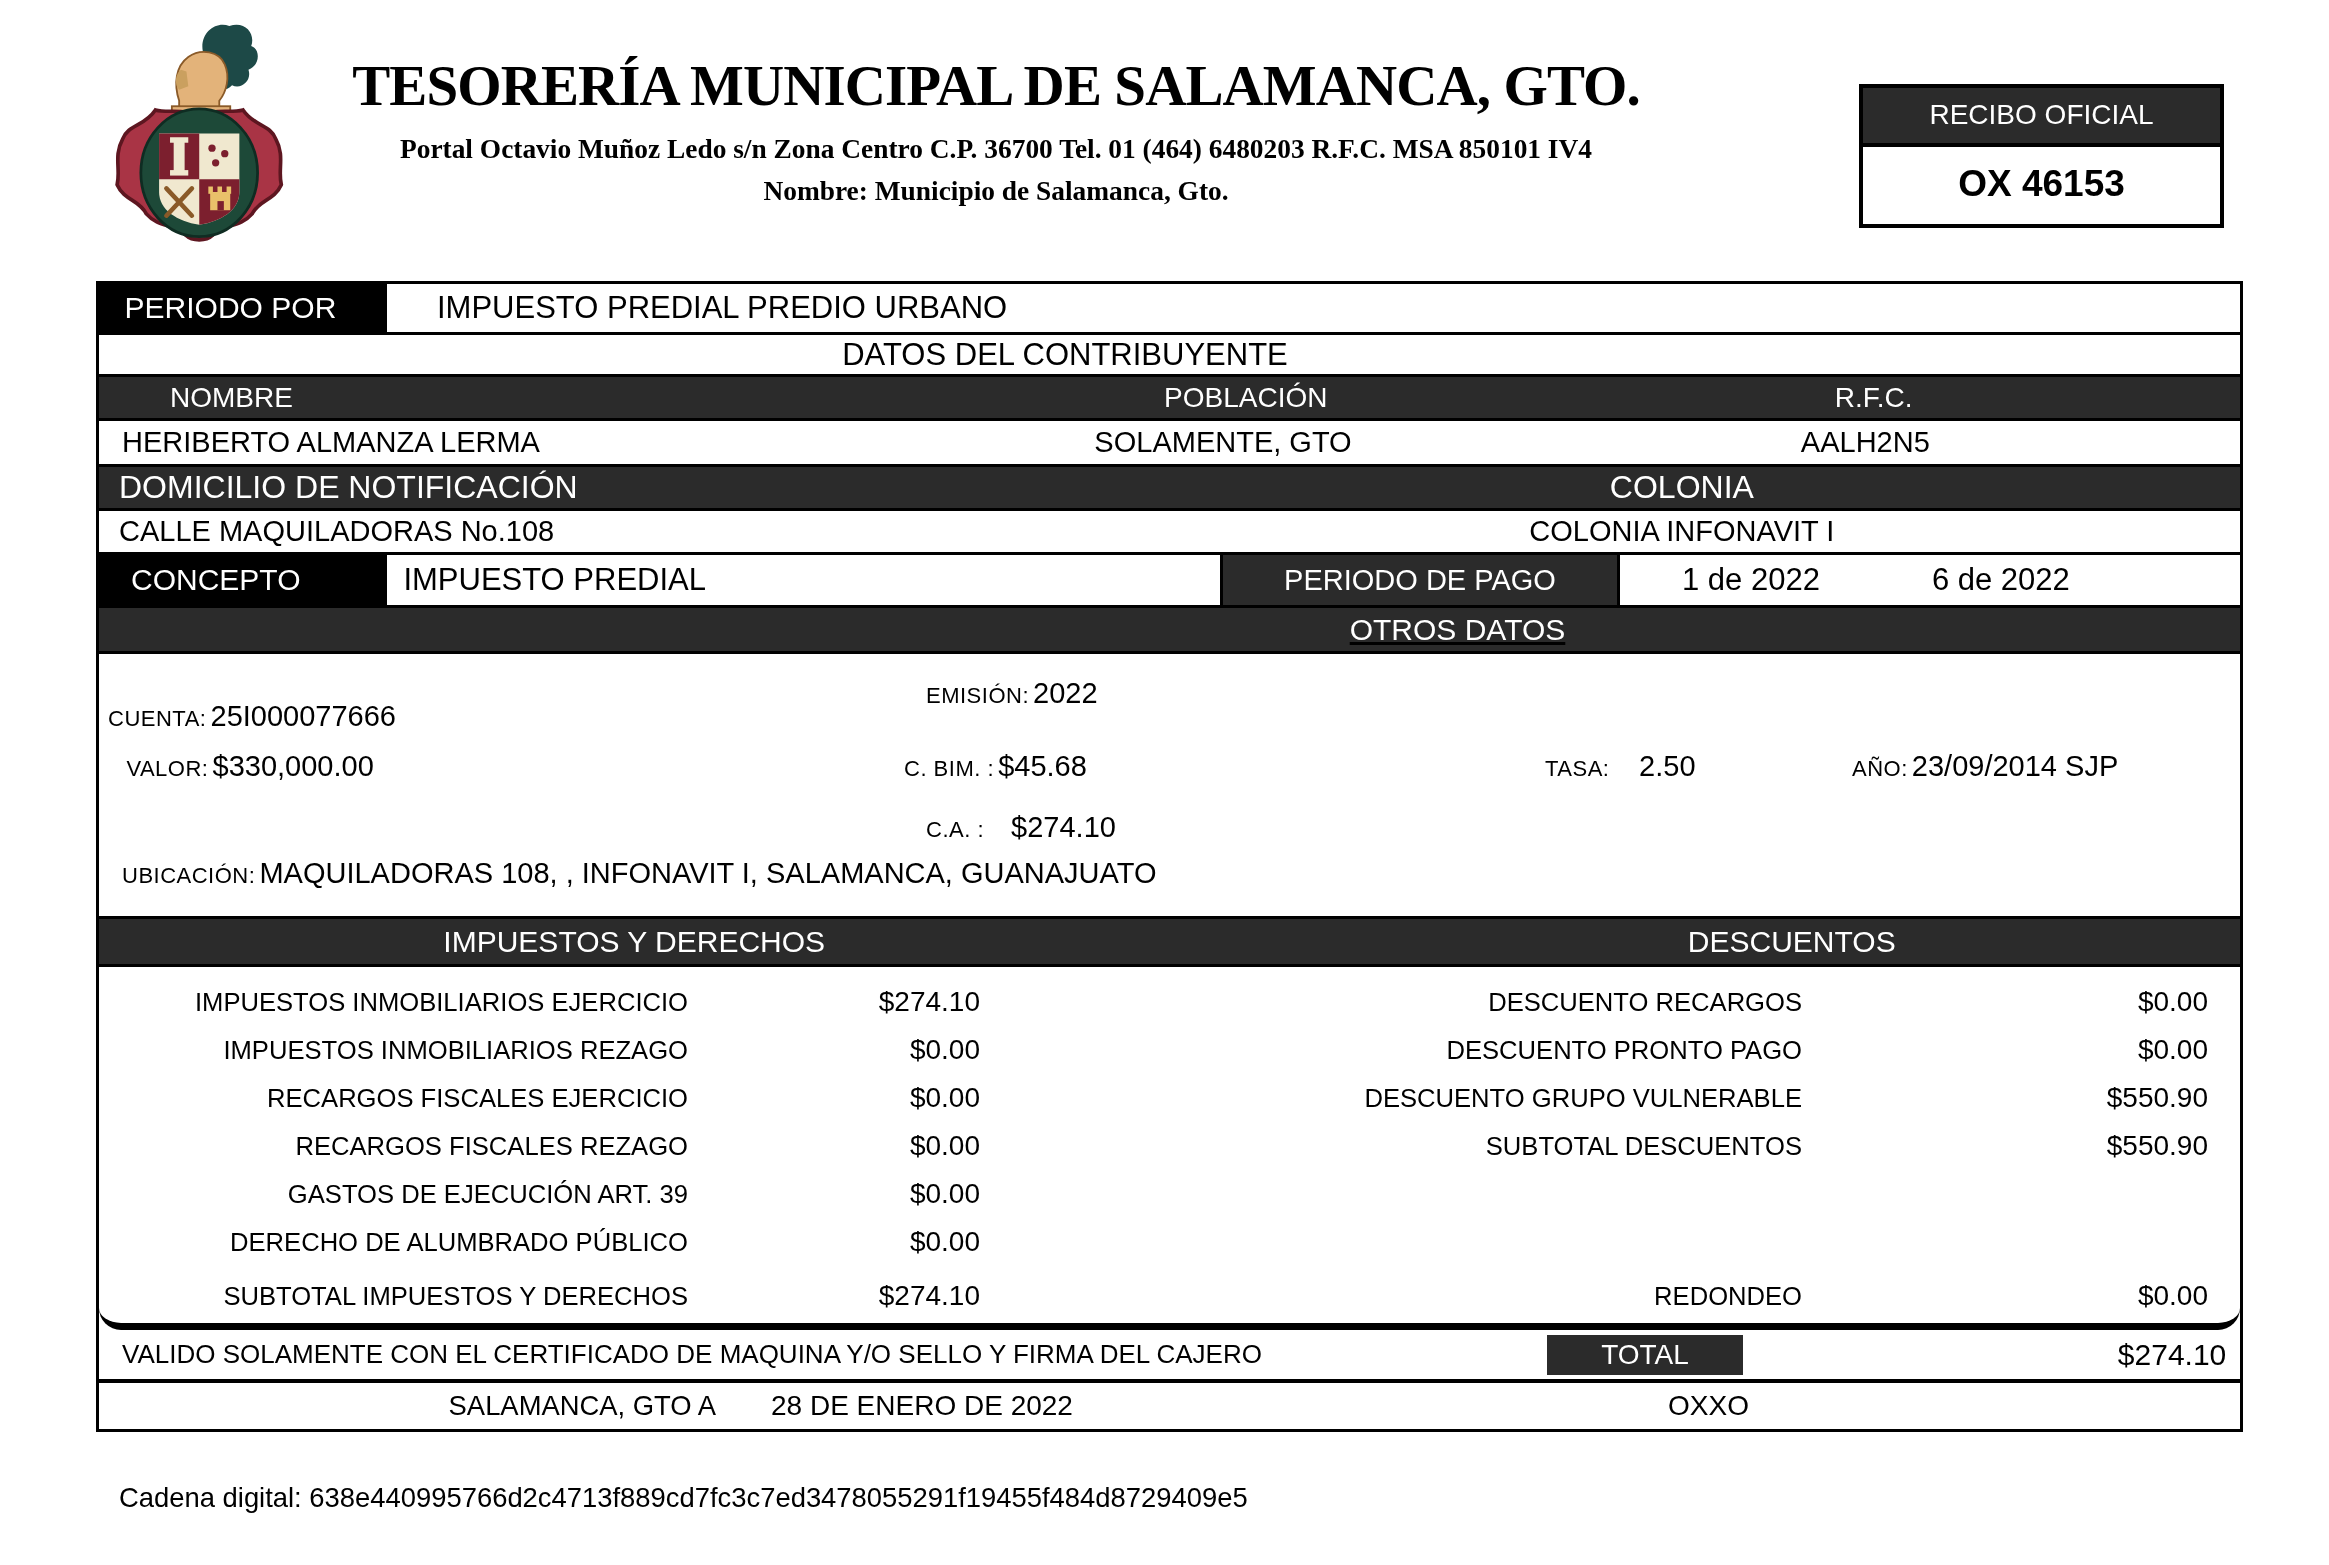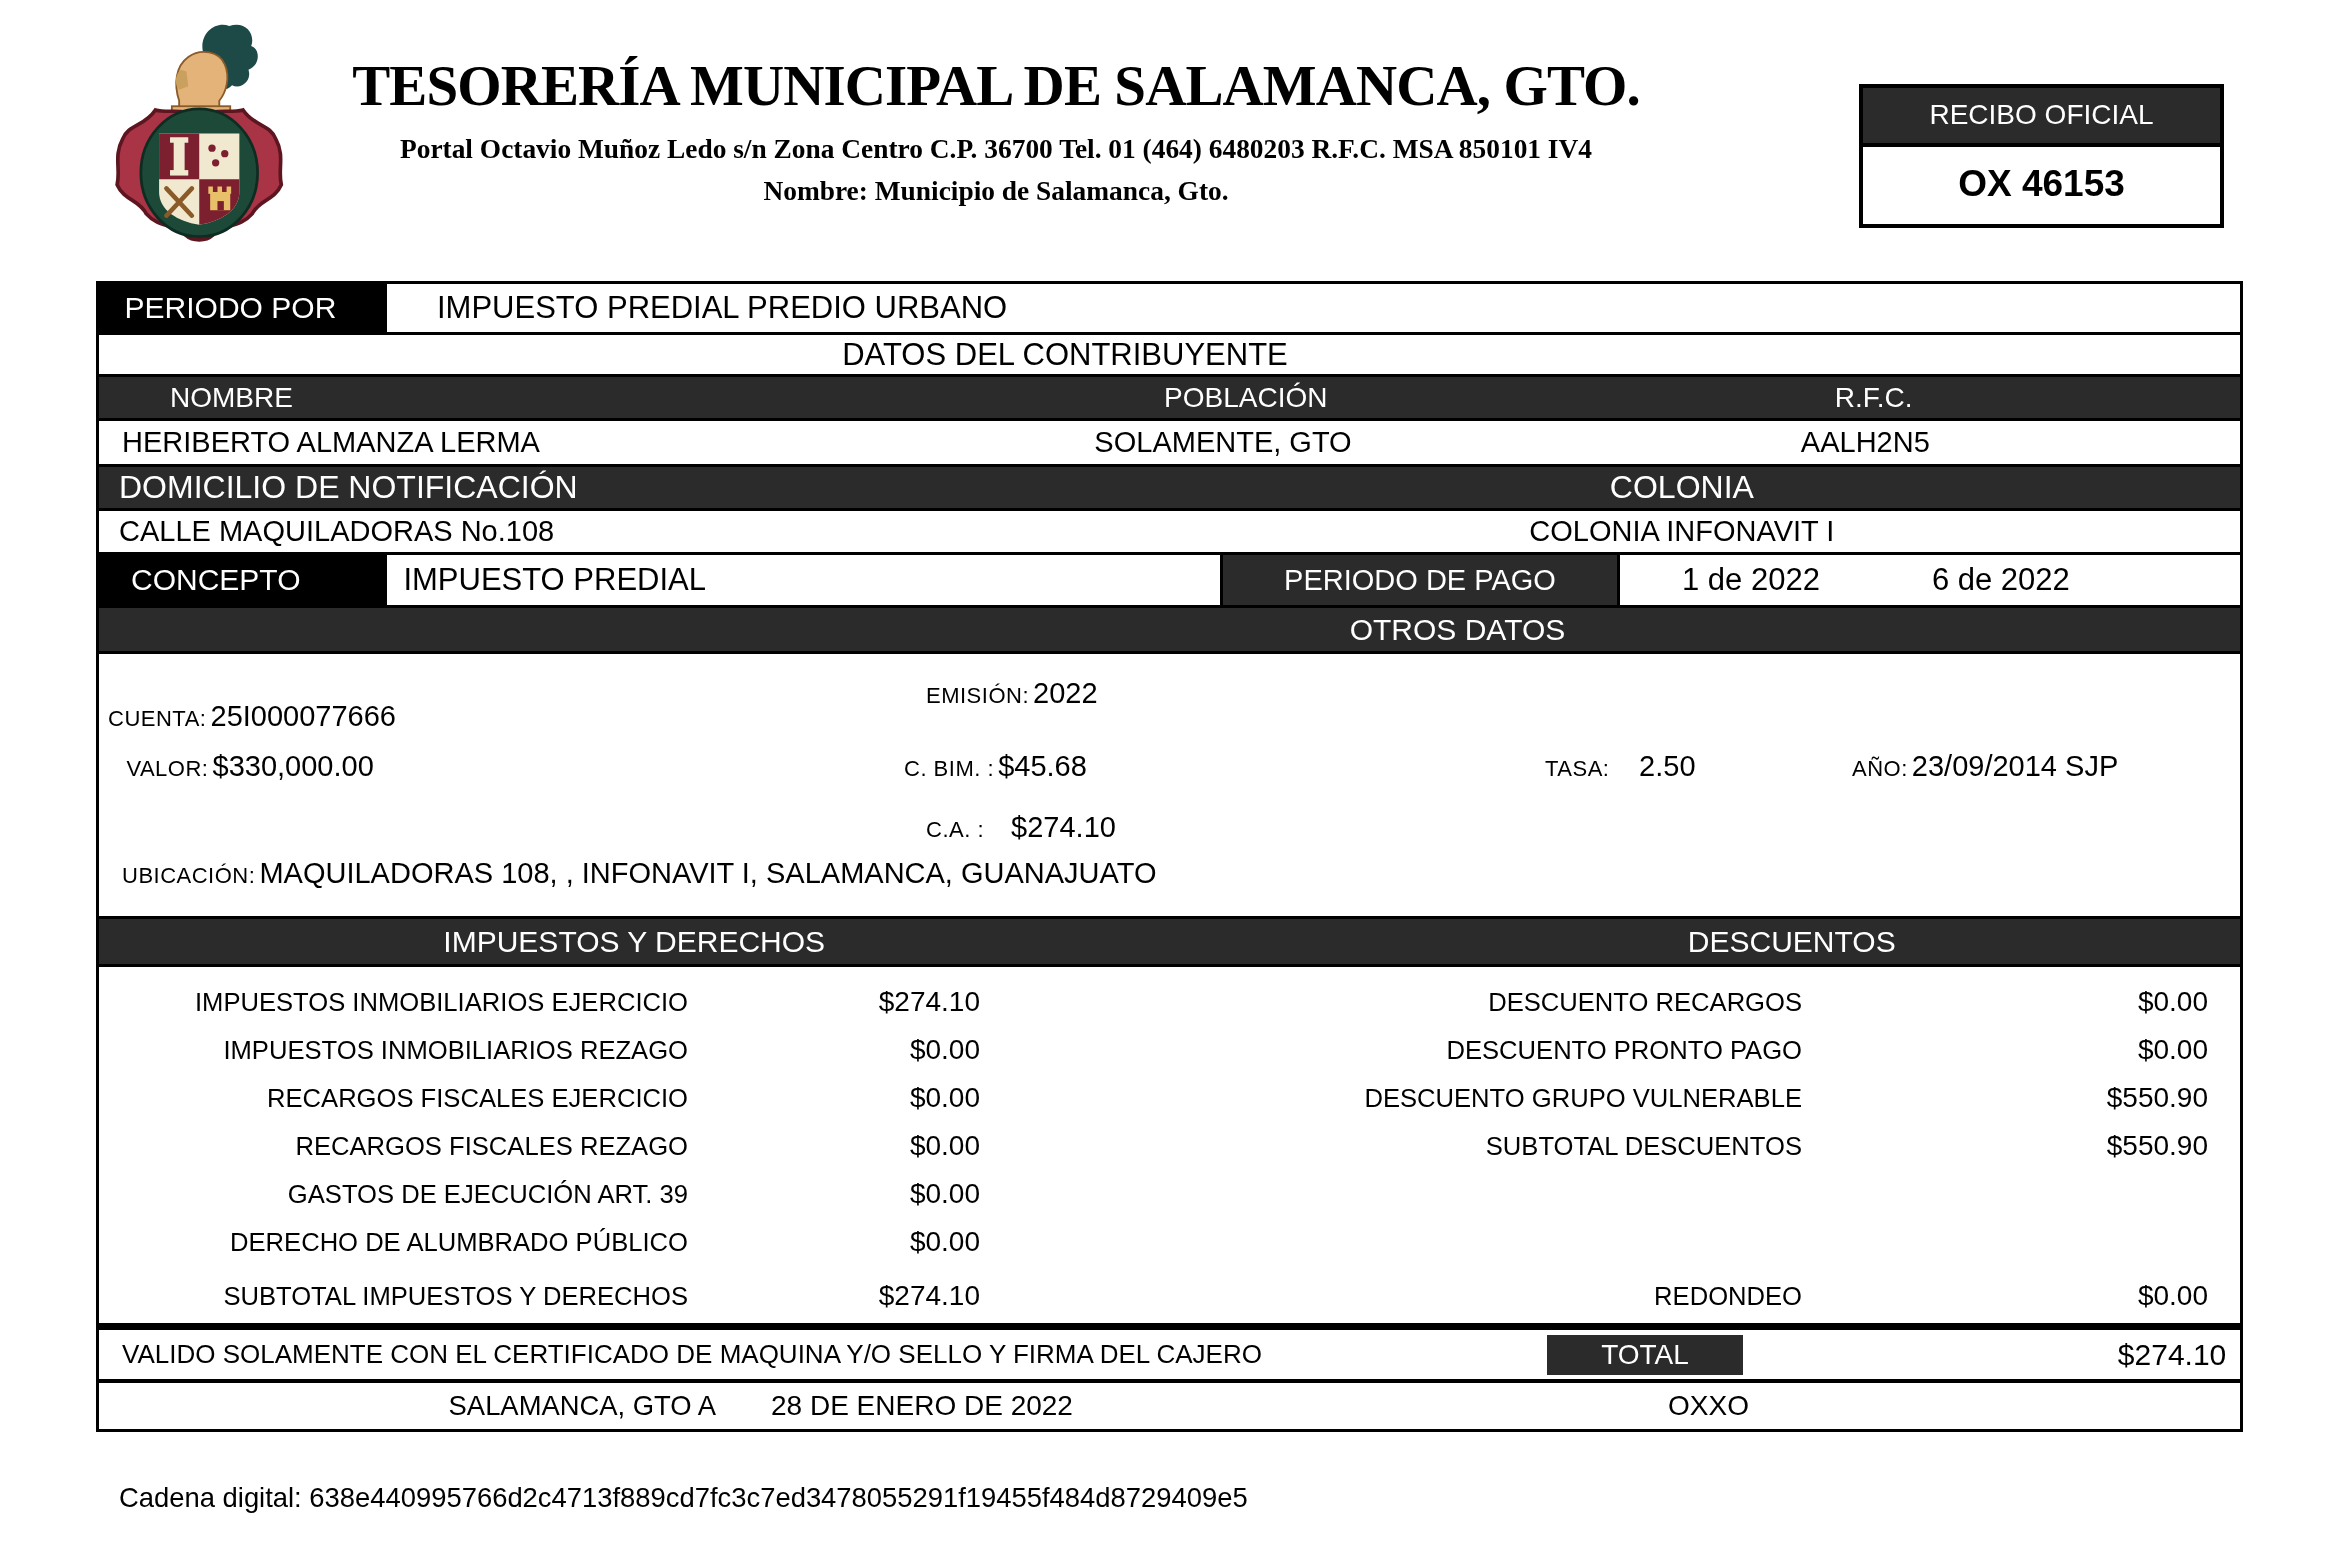--- a/index.html
+++ b/index.html
@@ -64,36 +64,36 @@
   .r-vals2  { height:44px; font-size:29px; }
   .col2-1 { width:53%; padding-left:20px; }
   .col2-2 { width:47%; justify-content:center; padding-right:110px; }
 
   .r-concepto { height:53px; }
   .r-concepto .blackbox { width:288px; padding-left:32px; font-size:30px; }
   .c-concepto-val { width:836px; padding-left:16.4px; font-size:31px; border-right:3.7px solid #000; }
   .c-periodo { width:397px; justify-content:center; font-size:29px; border-right:3.7px solid #000; }
   .c-periodo-vals { flex:1; font-size:31px; padding-left:62px; gap:112px; }
 
-  .r-otrosbar { height:46px; }
+  .r-otrosbar { height:46px;text-decoration:underline; }
   .r-otrosbar .darkbar { width:100%; justify-content:center; font-size:30px; }
   .indent-right { text-indent:576px; }
 
   .r-otros { height:265px; display:block; }
   .fline { position:absolute; white-space:nowrap; }
   .flbl { font-size:22px; letter-spacing:0.5px; }
   .fval { font-size:29px; }
 
   .r-sectbar { height:48px; }
   .r-sectbar .darkbar { width:50%; justify-content:center; font-size:30px; }
   .r-sectbar .darkbar.second { text-indent:174px; }
 
   .r-lists { display:grid; grid-template-columns:589px 292px 822px 443px;
              grid-auto-rows:48px; padding-top:11px; padding-bottom:9.1px;
-             border-bottom:7.3px solid #000; }
+             border-bottom:7.3px solid #000;border-radius:22px; }
   .li-lbl { font-size:25.6px; text-align:right; align-self:center; }
   .li-val { font-size:28px; text-align:right; align-self:center; }
   .li-val.right-col { padding-right:37px; }
   .li-sub { padding-top:12.8px; }
 
   .r-total { height:53px; border-bottom:4.6px solid #000; }
   .c-valido { width:1448px; padding-left:23px; font-size:26px; }
   .c-totalbox { width:196px; background:#2b2b2b; color:#fff; justify-content:center;
                 font-size:28px; margin:4.6px 0; }
   .c-totalval { flex:1; justify-content:flex-end; padding-right:13.7px; font-size:30px; }

